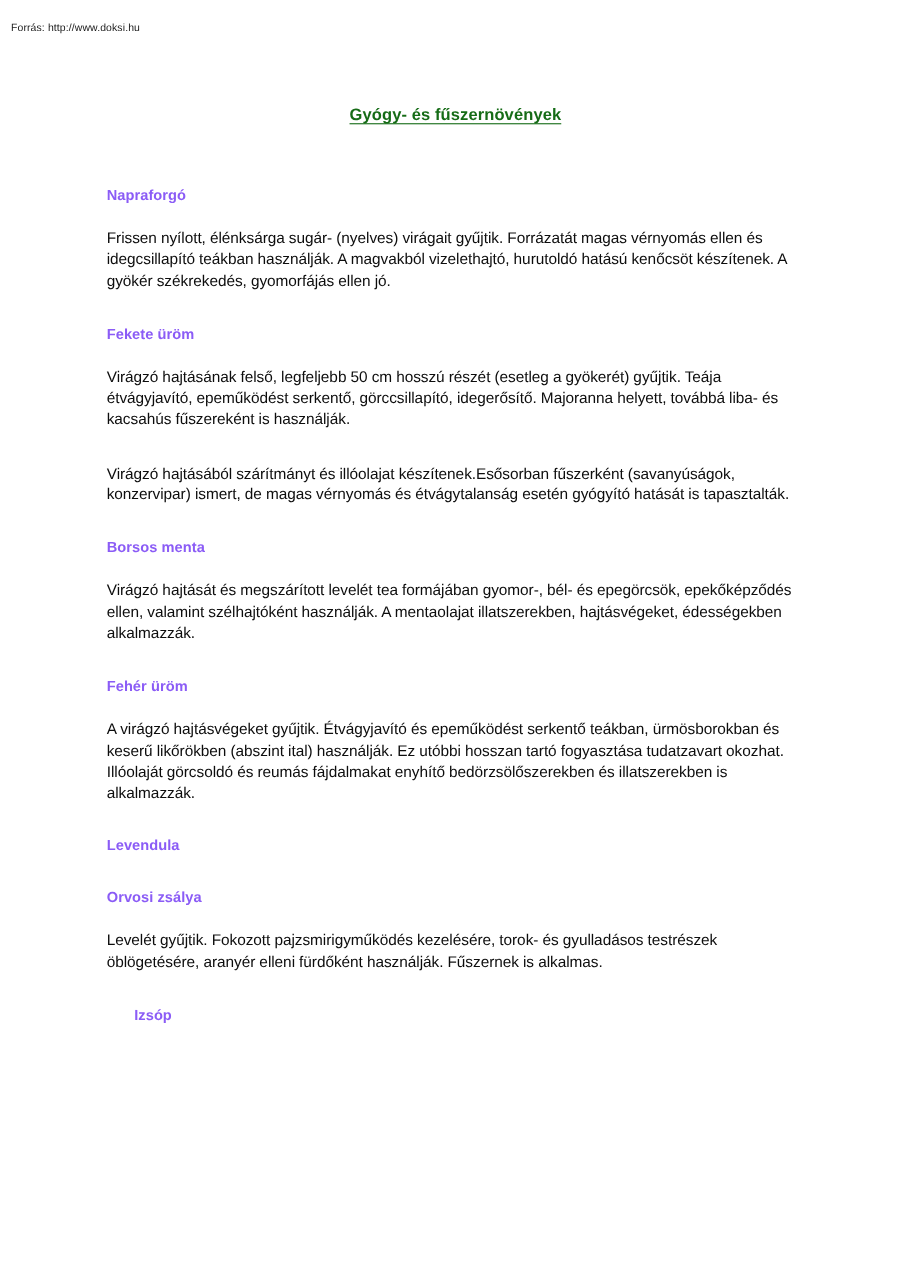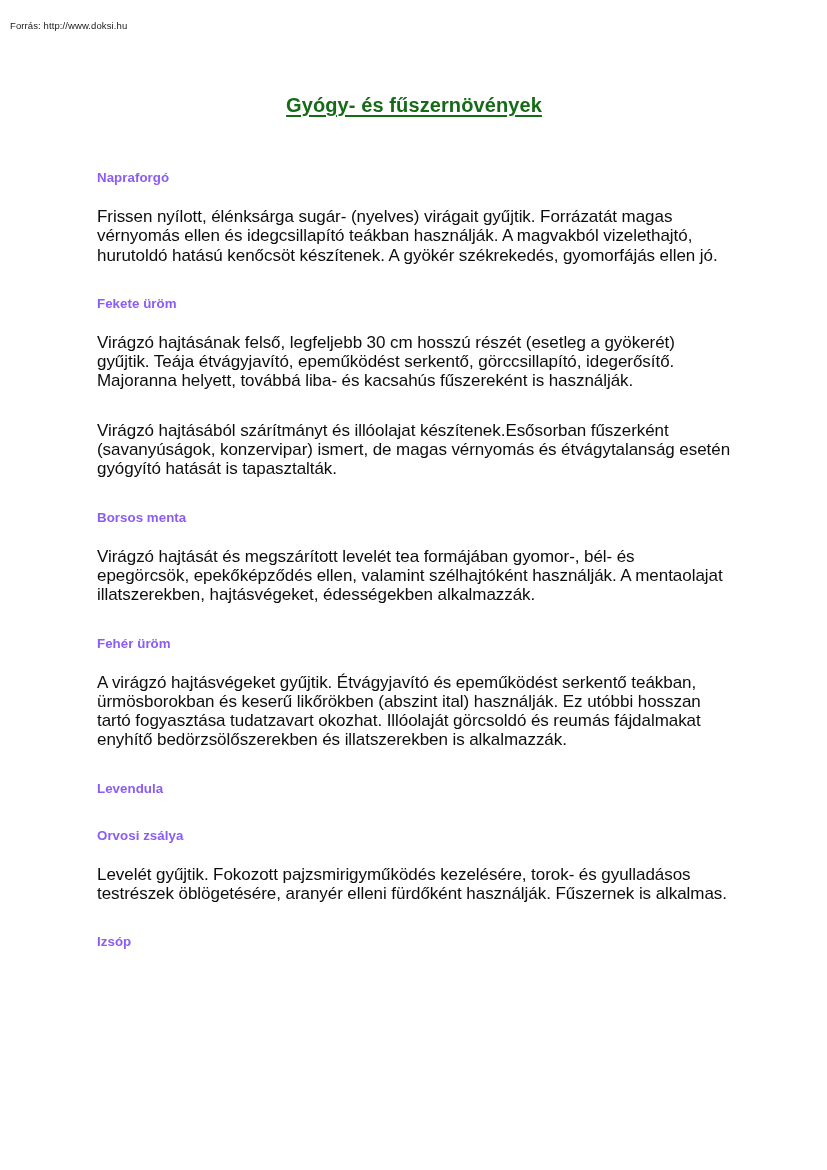--- a/index.html
+++ b/index.html
@@ -39,53 +39,54 @@
   
   .doc-body {
     position: absolute;
     left: 97px;
     top: 92px;
     width: 634px;
   }
 
   .doc-title {
     text-align: center;
-    font-size: 20px;
+    font-size: 15px;
     font-weight: bold;
     color: #156b16;
     text-decoration: underline;
     text-underline-offset: 3px;
     margin: 0 0 0 0;
     padding: 0;
     line-height: 26px;
     letter-spacing: 0.1px;
   }
 
   .sections {
     margin-top: 51px;
   }
 
   .section {
     margin: 0 0 30px 0;
   }
   .section:last-child {
     margin-bottom: 0;
+    margin-left: 25px;
   }
 
   .section-heading {
     font-size: 13.3px;
     font-weight: bold;
     line-height: 17px;
     margin: 0 0 21px 0;
     letter-spacing: 0.05px;
     color: #8b5cf6;
   }
 
   .section-body {
-    font-size: 17px;
+    font-size: 14px;
     line-height: 19.3px;
     margin: 0;
     color: #0d0d0d;
     letter-spacing: -0.05px;
     text-align: left;
     word-spacing: -0.1px;
   }
 
   .section--no-body .section-heading {
     margin-bottom: 0;
@@ -102,21 +103,21 @@
 
     <h1 class="doc-title">Gyógy- és fűszernövények</h1>
 
     <div class="sections">
         <div class="section">
           <div class="section-heading">Napraforgó</div>
           <p class="section-body">Frissen nyílott, élénksárga sugár- (nyelves) virágait gyűjtik. Forrázatát magas vérnyomás ellen és idegcsillapító teákban használják. A magvakból vizelethajtó, hurutoldó hatású kenőcsöt készítenek. A gyökér székrekedés, gyomorfájás ellen jó.</p>
         </div>
         <div class="section">
           <div class="section-heading">Fekete üröm</div>
-          <p class="section-body">Virágzó hajtásának felső, legfeljebb 30 cm hosszú részét (esetleg a gyökerét) gyűjtik. Teája étvágyjavító, epeműködést serkentő, görccsillapító, idegerősítő. Majoranna helyett, továbbá liba- és kacsahús fűszereként is használják.</p>
+          <p class="section-body">Virágzó hajtásának felső, legfeljebb 50 cm hosszú részét (esetleg a gyökerét) gyűjtik. Teája étvágyjavító, epeműködést serkentő, görccsillapító, idegerősítő. Majoranna helyett, továbbá liba- és kacsahús fűszereként is használják.</p>
         </div>
         <div class="section">
           <p class="section-body">Virágzó hajtásából szárítmányt és illóolajat készítenek.Esősorban fűszerként (savanyúságok, konzervipar) ismert, de magas vérnyomás és étvágytalanság esetén gyógyító hatását is tapasztalták.</p>
         </div>
         <div class="section">
           <div class="section-heading">Borsos menta</div>
           <p class="section-body">Virágzó hajtását és megszárított levelét tea formájában gyomor-, bél- és epegörcsök, epekőképződés ellen, valamint szélhajtóként használják. A mentaolajat illatszerekben, hajtásvégeket, édességekben alkalmazzák.</p>
         </div>
         <div class="section">
           <div class="section-heading">Fehér üröm</div>

